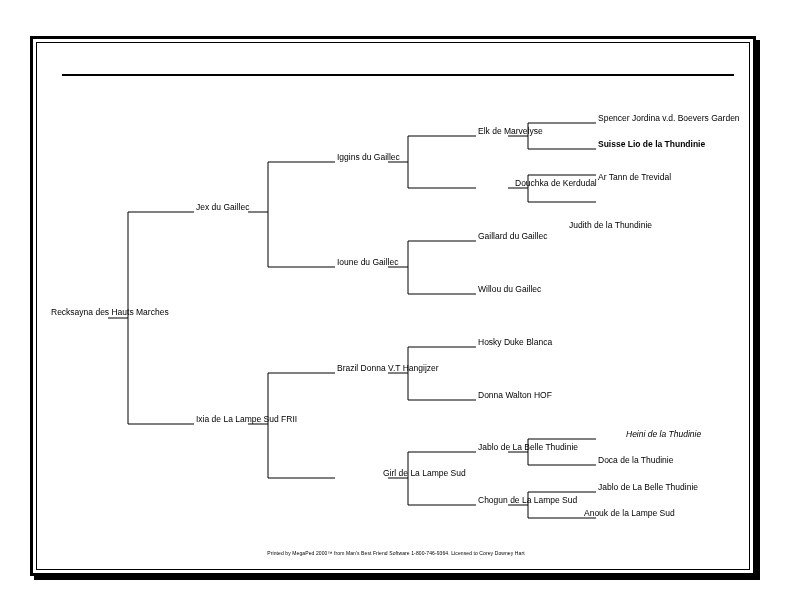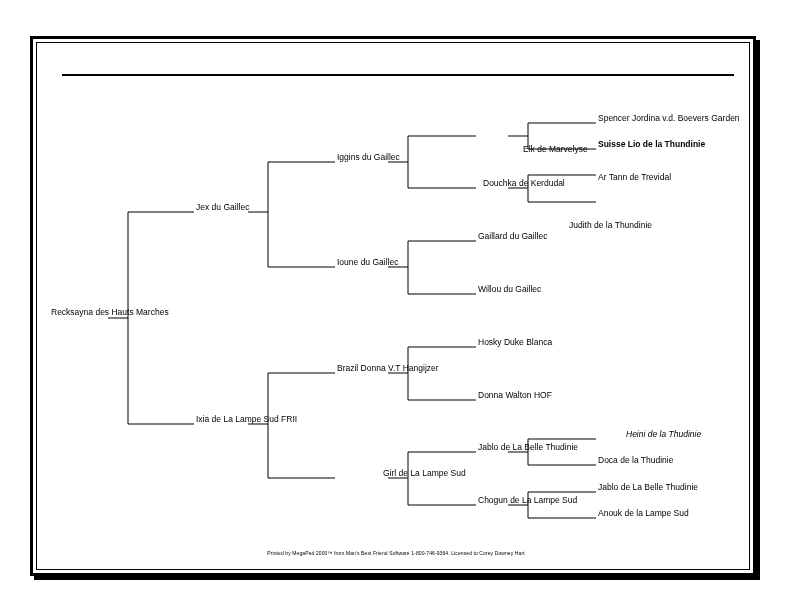--- a/index.html
+++ b/index.html
@@ -148,33 +148,33 @@
         <line x1="528" y1="518" x2="596" y2="518"></line>
         <line x1="508" y1="505" x2="528" y2="505"></line>
       </svg>
   <div class="node" style="left: 51px; top: 307px;">Recksayna des Hauts Marches</div>
       <div class="node" style="left: 196px; top: 202px;">Jex du Gaillec</div>
       <div class="node" style="left: 196px; top: 414px;">Ixia de La Lampe Sud FRII</div>
       <div class="node" style="left: 337px; top: 152px;">Iggins du Gaillec</div>
       <div class="node" style="left: 337px; top: 257px;">Ioune du Gaillec</div>
       <div class="node" style="left: 337px; top: 363px;">Brazil Donna V.T Hangijzer</div>
       <div class="node" style="left: 337px; top: 468px; margin-left: 46px;">Girl de La Lampe Sud</div>
-      <div class="node" style="left: 478px; top: 144px; margin-left: 45px;">Elk de Marvelyse</div>
-      <div class="node" style="left: 453px; top: 178px; padding-left: 30px;">Douchka de Kerdudal</div>
+      <div class="node" style="left: 478px; top: 126px;">Elk de Marvelyse</div>
+      <div class="node" style="left: 485px; top: 178px; padding-left: 30px;">Douchka de Kerdudal</div>
       <div class="node" style="left: 478px; top: 231px;">Gaillard du Gaillec</div>
       <div class="node" style="left: 478px; top: 284px;">Willou du Gaillec</div>
       <div class="node" style="left: 478px; top: 337px;">Hosky Duke Blanca</div>
       <div class="node" style="left: 478px; top: 390px;">Donna Walton HOF</div>
       <div class="node" style="left: 478px; top: 442px;">Jablo de La Belle Thudinie</div>
       <div class="node" style="left: 478px; top: 495px;">Chogun de La Lampe Sud</div>
       <div class="node" style="left: 598px; top: 113px;">Spencer Jordina v.d. Boevers Garden</div>
       <div class="node" style="left: 598px; top: 139px; font-weight: bold;">Suisse Lio de la Thundinie</div>
       <div class="node" style="left: 598px; top: 172px;">Ar Tann de Trevidal</div>
       <div class="node" style="left: 569px; top: 192px; margin-top: 28px;">Judith de la Thundinie</div>
       <div class="node" style="left: 626px; top: 429px; font-style: italic;">Heini de la Thudinie</div>
       <div class="node" style="left: 598px; top: 455px;">Doca de la Thudinie</div>
       <div class="node" style="left: 598px; top: 482px;">Jablo de La Belle Thudinie</div>
-      <div class="node" style="left: 598px; top: 508px;">Anouk de la Lampe Sud</div>
+      <div class="node" style="left: 584px; top: 508px;">Anouk de la Lampe Sud</div>
     </div>
 
   <div class="footer">Printed by MegaPed 2000™ from Man's Best Friend Software  1-800-746-9364.  Licensed to Corey Downey Hart</div>
 
 </div>
 
 </body></html>

